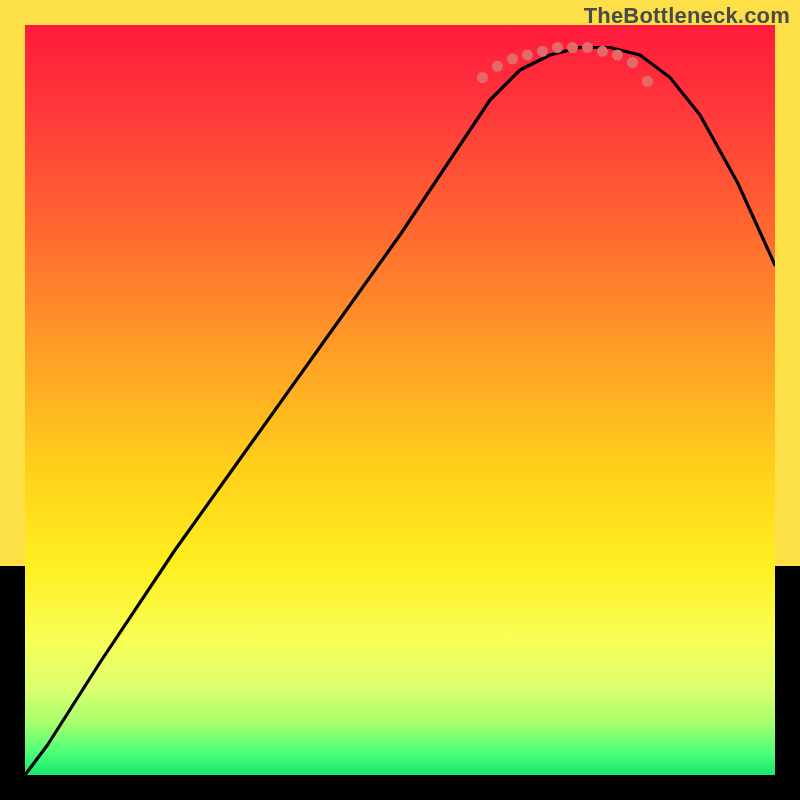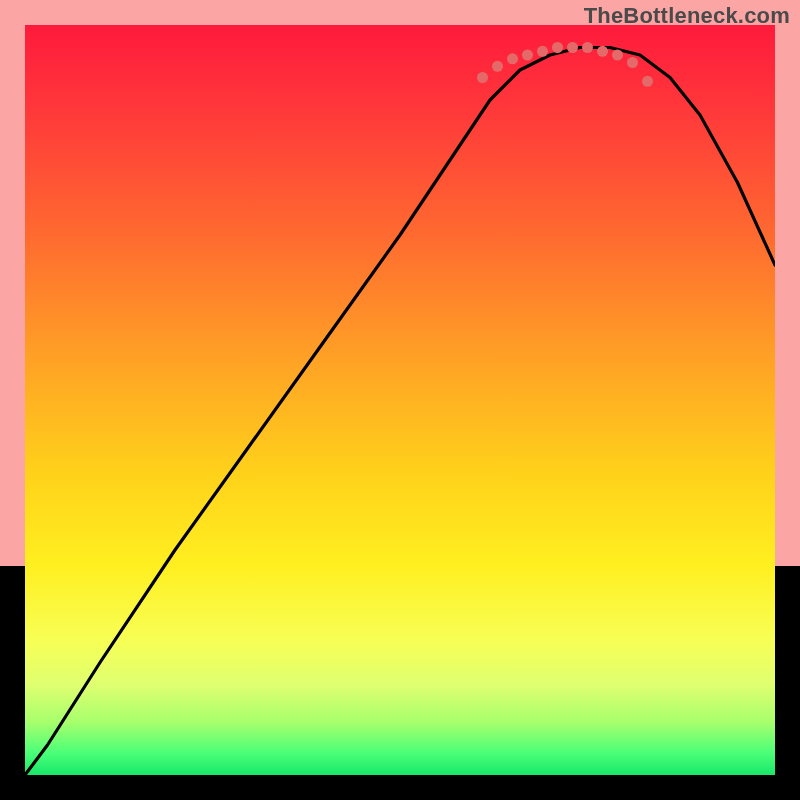--- a/index.html
+++ b/index.html
@@ -8,21 +8,21 @@
     width: 800px;
     height: 800px;
     background: #000;
     overflow: hidden;
     font-family: Arial, Helvetica, sans-serif;
   }
   .frame {
     position: relative;
     width: 800px;
     height: 566px;
-    background: #fca5a5;
+    background: #fde047;
   }
   .plot-area {
     position: absolute;
     left: 25px;
     top: 25px;
     width: 750px;
     height: 750px;
     overflow: hidden;
   }
   .gradient-bg {

